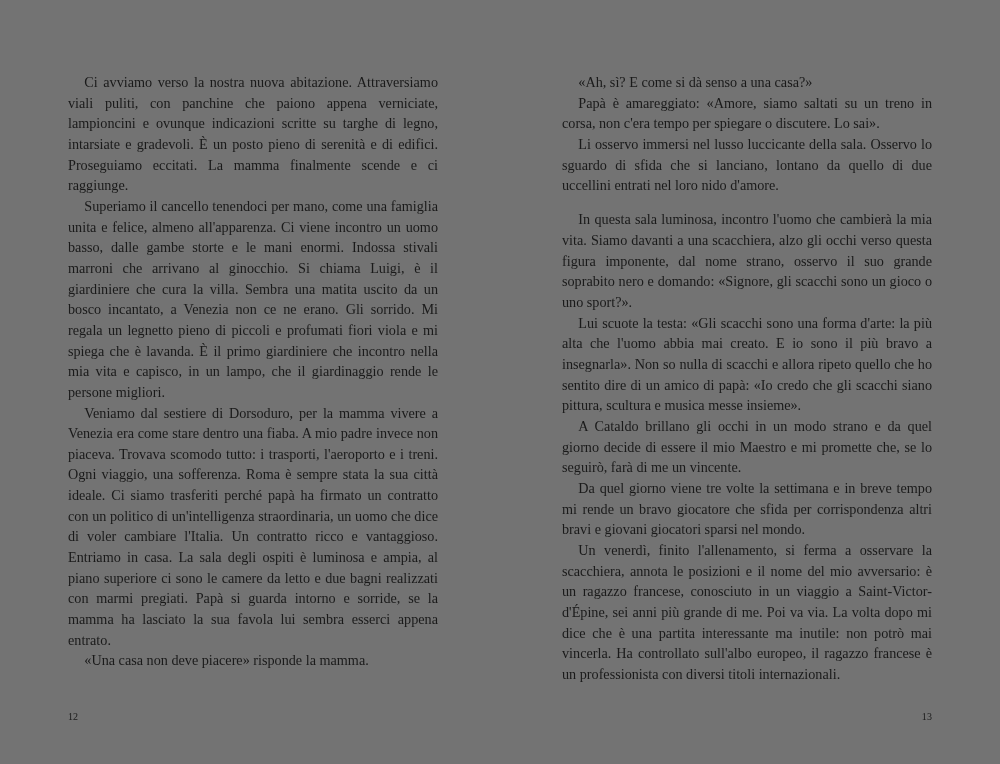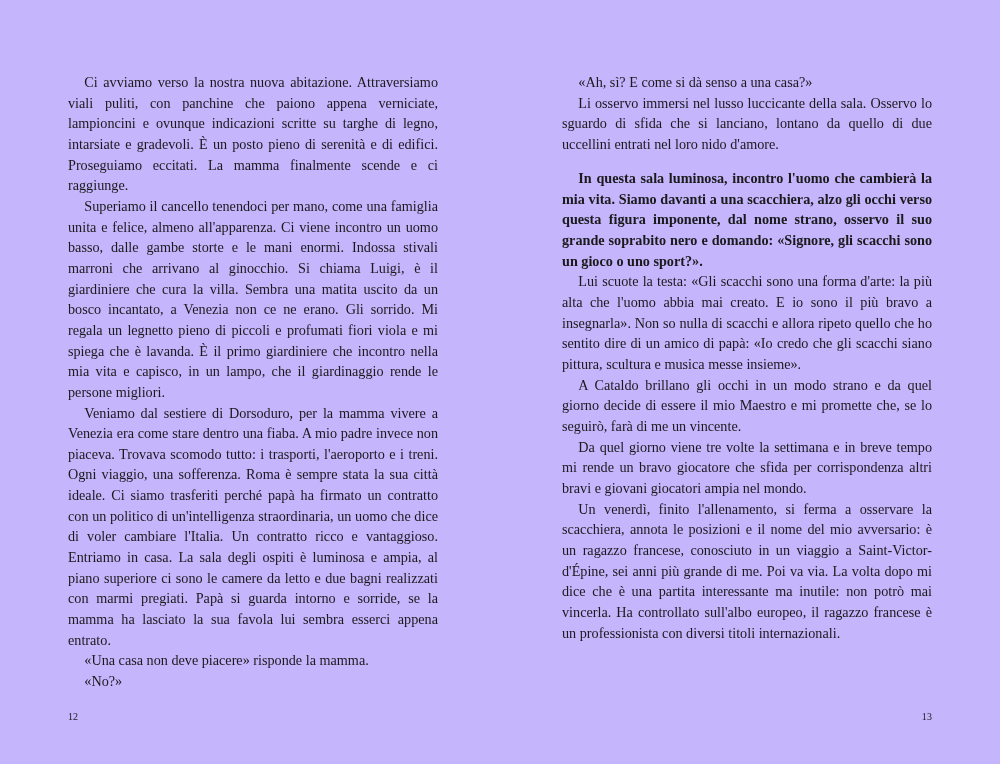--- a/index.html
+++ b/index.html
@@ -11,21 +11,21 @@
     width: 1000px;
     height: 764px;
     font-family: "Liberation Serif", serif;
     color: #1a1a1a;
     overflow: hidden;
   }
   .book-spread {
     position: relative;
     width: 1000px;
     height: 764px;
-    background: #c4b5fd;
+    background: #737373;
     box-sizing: border-box;
   }
   .page {
     position: absolute;
     top: 0;
     height: 764px;
     box-sizing: border-box;
   }
   .page-left {
     left: 0;
@@ -44,21 +44,20 @@
     text-justify: inter-word;
     hyphens: auto;
     -webkit-hyphens: auto;
   }
   .text-block p {
     margin: 0;
     text-indent: 1.15em;
   }
   .text-block p.spaced-before {
     margin-top: 0.95em;
-    font-weight: bold;
   }
   .folio {
     position: absolute;
     bottom: 42px;
     font-size: 10px;
     color: #1a1a1a;
     letter-spacing: 0.01em;
   }
   .folio-left {
     left: 68px;
@@ -81,31 +80,31 @@
 <div class="book-spread">
 
   <div class="gutter-mark"></div>
 
   <div class="page page-left">
     <div class="text-block">
       <p>Ci avviamo verso la nostra nuova abitazione. Attraversiamo viali puliti, con panchine che paiono appena verniciate, lampioncini e ovunque indicazioni scritte su targhe di legno, intarsiate e gradevoli. È un posto pieno di serenità e di edifici. Proseguiamo eccitati. La mamma finalmente scende e ci raggiunge.</p>
       <p>Superiamo il cancello tenendoci per mano, come una famiglia unita e felice, almeno all'apparenza. Ci viene incontro un uomo basso, dalle gambe storte e le mani enormi. Indossa stivali marroni che arrivano al ginocchio. Si chiama Luigi, è il giardiniere che cura la villa. Sembra una matita uscito da un bosco incantato, a Venezia non ce ne erano. Gli sorrido. Mi regala un legnetto pieno di piccoli e profumati fiori viola e mi spiega che è lavanda. È il primo giardiniere che incontro nella mia vita e capisco, in un lampo, che il giardinaggio rende le persone migliori.</p>
       <p>Veniamo dal sestiere di Dorsoduro, per la mamma vivere a Venezia era come stare dentro una fiaba. A mio padre invece non piaceva. Trovava scomodo tutto: i trasporti, l'aeroporto e i treni. Ogni viaggio, una sofferenza. Roma è sempre stata la sua città ideale. Ci siamo trasferiti perché papà ha firmato un contratto con un politico di un'intelligenza straordinaria, un uomo che dice di voler cambiare l'Italia. Un contratto ricco e vantaggioso. Entriamo in casa. La sala degli ospiti è luminosa e ampia, al piano superiore ci sono le camere da letto e due bagni realizzati con marmi pregiati. Papà si guarda intorno e sorride, se la mamma ha lasciato la sua favola lui sembra esserci appena entrato.</p>
       <p>«Una casa non deve piacere» risponde la mamma.</p>
-      <p>«No?»</p>
     </div>
     <div class="folio folio-left">12</div>
   </div>
 
   <div class="page page-right">
     <div class="text-block">
       <p>«Ah, sì? E come si dà senso a una casa?»</p>
+      <p>Papà è amareggiato: «Amore, siamo saltati su un treno in corsa, non c'era tempo per spiegare o discutere. Lo sai».</p>
       <p>Li osservo immersi nel lusso luccicante della sala. Osservo lo sguardo di sfida che si lanciano, lontano da quello di due uccellini entrati nel loro nido d'amore.</p>
       <p class="spaced-before">In questa sala luminosa, incontro l'uomo che cambierà la mia vita. Siamo davanti a una scacchiera, alzo gli occhi verso questa figura imponente, dal nome strano, osservo il suo grande soprabito nero e domando: «Signore, gli scacchi sono un gioco o uno sport?».</p>
       <p>Lui scuote la testa: «Gli scacchi sono una forma d'arte: la più alta che l'uomo abbia mai creato. E io sono il più bravo a insegnarla». Non so nulla di scacchi e allora ripeto quello che ho sentito dire di un amico di papà: «Io credo che gli scacchi siano pittura, scultura e musica messe insieme».</p>
       <p>A Cataldo brillano gli occhi in un modo strano e da quel giorno decide di essere il mio Maestro e mi promette che, se lo seguirò, farà di me un vincente.</p>
-      <p>Da quel giorno viene tre volte la settimana e in breve tempo mi rende un bravo giocatore che sfida per corrispondenza altri bravi e giovani giocatori ampia nel mondo.</p>
+      <p>Da quel giorno viene tre volte la settimana e in breve tempo mi rende un bravo giocatore che sfida per corrispondenza altri bravi e giovani giocatori sparsi nel mondo.</p>
       <p>Un venerdì, finito l'allenamento, si ferma a osservare la scacchiera, annota le posizioni e il nome del mio avversario: è un ragazzo francese, conosciuto in un viaggio a Saint-Victor-d'Épine, sei anni più grande di me. Poi va via. La volta dopo mi dice che è una partita interessante ma inutile: non potrò mai vincerla. Ha controllato sull'albo europeo, il ragazzo francese è un professionista con diversi titoli internazionali.</p>
     </div>
     <div class="folio folio-right">13</div>
   </div>
 
 </div>
 
 </body></html>

